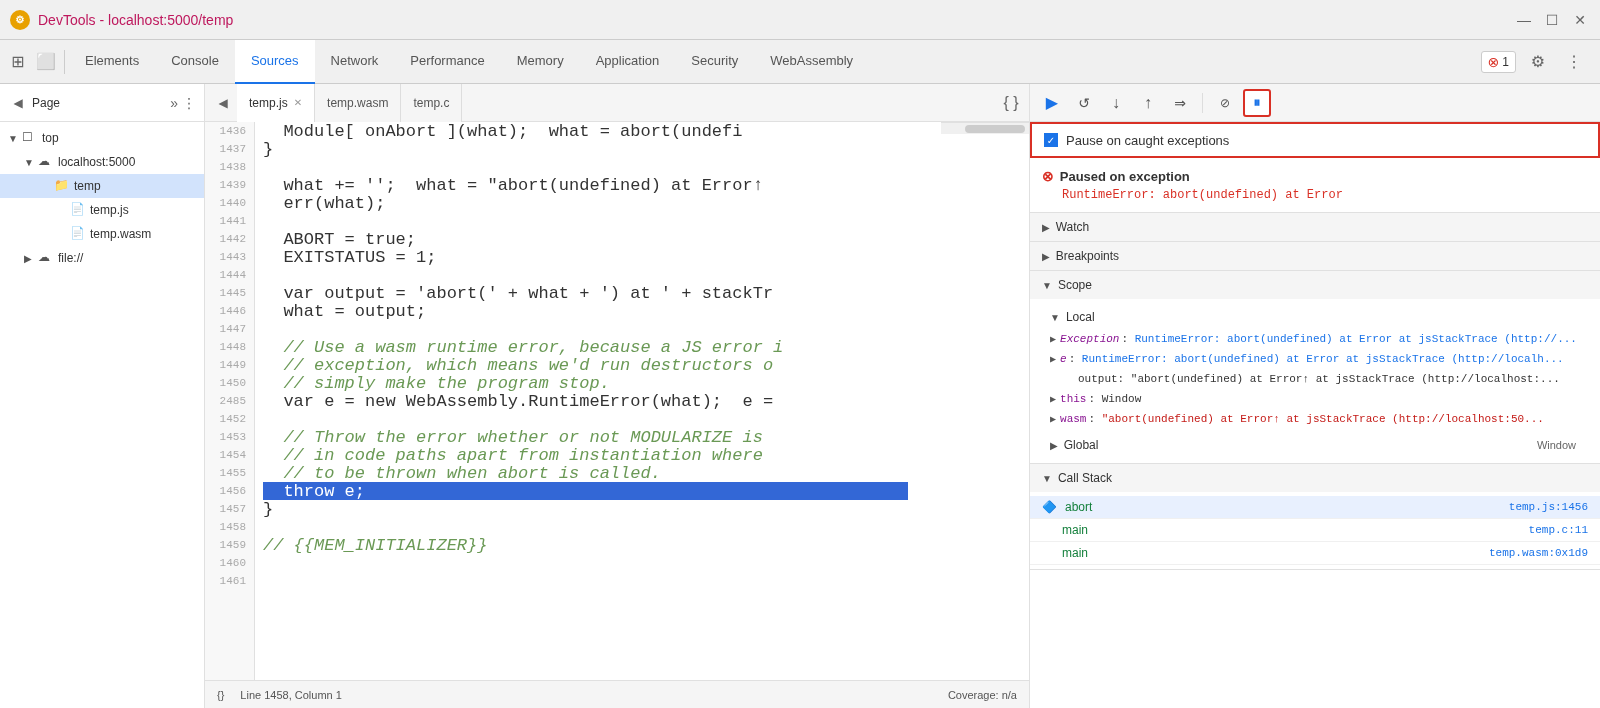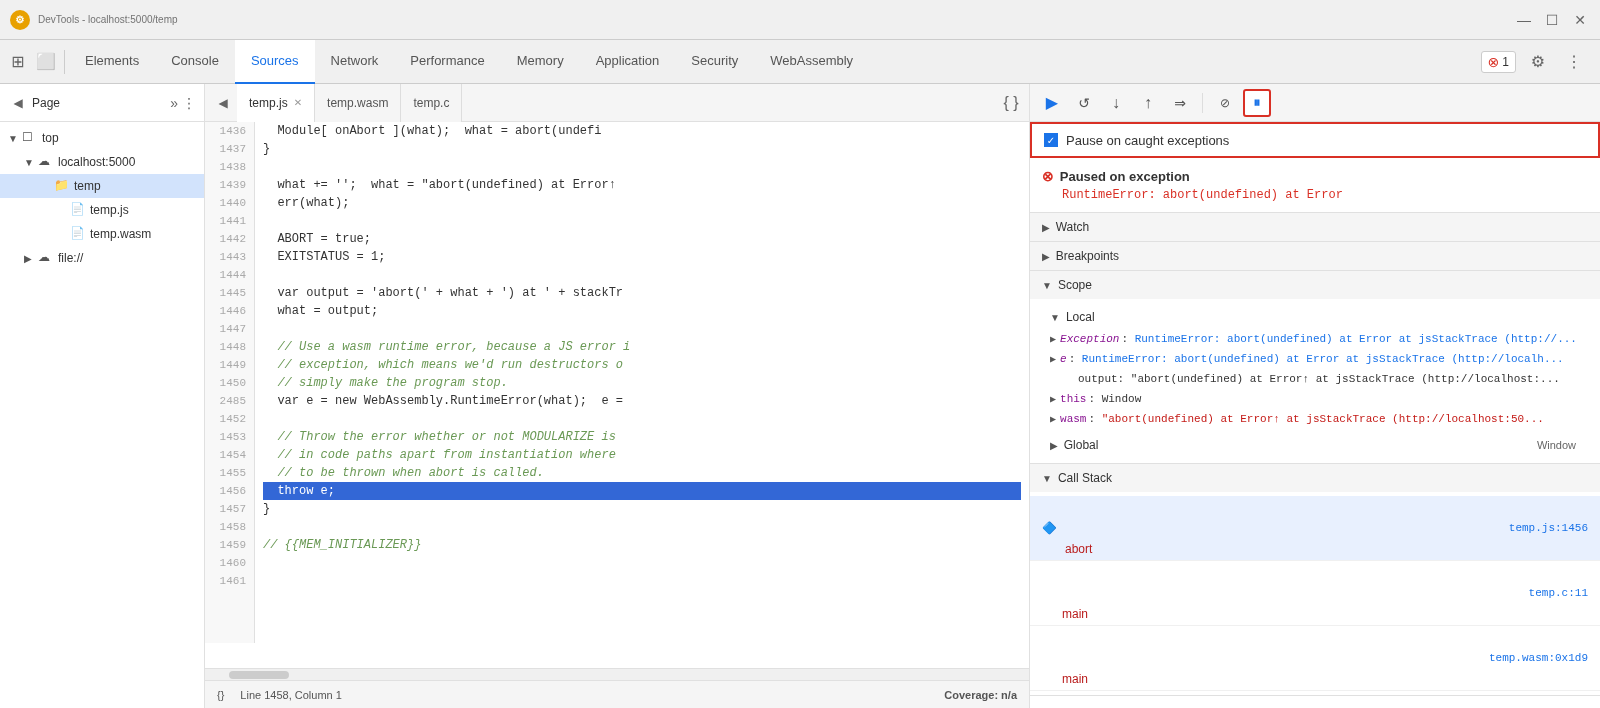--- a/index.html
+++ b/index.html
@@ -4,21 +4,21 @@
   <style>
     * { box-sizing: border-box; margin: 0; padding: 0; }
     body { font-family: 'Segoe UI', Arial, sans-serif; font-size: 12px; background: #fff; color: #333; width: 1600px; height: 708px; overflow: hidden; }
 
     
     .title-bar {
       display: flex; align-items: center; height: 40px; background: #f0f0f0;
       border-bottom: 1px solid #ccc; padding: 0 10px; gap: 8px;
     }
     .title-bar-icon { width: 20px; height: 20px; background: #e8a000; border-radius: 50%; display: flex; align-items: center; justify-content: center; font-size: 10px; color: white; font-weight: bold; }
-    .title-bar-title { font-size: 10px; color: #737373; flex: 1; }
+    .title-bar-title { font-size: 14px; color: #be185d; flex: 1; }
     .title-bar-controls { display: flex; gap: 8px; }
     .title-bar-btn { width: 20px; height: 20px; background: none; border: none; cursor: pointer; font-size: 14px; color: #666; display: flex; align-items: center; justify-content: center; }
     .close-btn { color: #666; }
 
     
     .tab-bar {
       display: flex; align-items: center; height: 44px; background: #f0f0f0;
       border-bottom: 1px solid #ccc; padding: 0 4px;
     }
     .devtools-tab {
@@ -72,25 +72,25 @@
     .editor-tab {
       display: flex; align-items: center; padding: 0 12px; height: 38px;
       font-size: 12px; cursor: pointer; color: #555; background: #f5f5f5;
       border-right: 1px solid #ddd; gap: 6px;
     }
     .editor-tab.active { background: #fff; color: #333; }
     .editor-tab-close { font-size: 10px; color: #999; cursor: pointer; }
     .editor-toolbar-right { margin-left: auto; display: flex; align-items: center; gap: 4px; }
 
     
-    .code-container { flex: 1; overflow: hidden; position: relative; display: flex; flex-direction: column; gap: 25px; }
+    .code-container { flex: 1; overflow: hidden; position: relative; display: flex; flex-direction: row; gap: 25px; }
     .code-scroll { flex: 1; overflow: auto; display: flex; }
     .line-numbers { width: 50px; background: #f8f8f8; padding: 0; text-align: right; color: #aaa; font-size: 11px; font-family: 'Courier New', monospace; flex-shrink: 0; border-right: 1px solid #e0e0e0; }
     .line-number { height: 18px; padding-right: 8px; display: flex; align-items: center; justify-content: flex-end; }
-    .code-lines { flex: 1; font-size: 12px; font-family: 'Courier New', monospace; padding: 0 8px; white-space: pre; overflow: visible; }
+    .code-lines { flex: 1; font-size: 17px; font-family: 'Courier New', monospace; padding: 0 8px; white-space: pre; overflow: visible; }
     .code-line { height: 18px; display: flex; align-items: center; }
 
     
     .code-footer {
       height: 28px; background: #f5f5f5; border-top: 1px solid #e0e0e0;
       display: flex; align-items: center; padding: 0 12px; font-size: 11px; color: #555; gap: 16px;
     }
     .scroll-bar-horiz { height: 12px; background: #f0f0f0; border-top: 1px solid #e0e0e0; display: flex; align-items: center; padding: 0 4px; }
     .scroll-thumb { width: 60px; height: 8px; background: #ccc; border-radius: 4px; margin-left: 20px; }
 
@@ -149,21 +149,21 @@
     .scope-arrow { color: #555; margin-right: 4px; font-size: 10px; cursor: pointer; }
     .scope-sub { color: #333; }
 
     
     .call-stack-item {
       display: flex; align-items: center; padding: 4px 12px; font-size: 12px;
       border-bottom: 1px solid #f0f0f0; cursor: pointer;
     }
     .call-stack-item.active { background: #e8f0fe; }
     .stack-arrow { color: #1a73e8; margin-right: 8px; font-size: 12px; }
-    .stack-name { flex: 1; color: #b91c1c; margin-top: 42px; }
+    .stack-name { flex: 1; color: #15803d; }
     .stack-location { color: #1a73e8; font-size: 11px; font-family: 'Courier New', monospace; }
 
     .right-panel-scrollable { flex: 1; overflow-y: auto; }
 
     
     ::-webkit-scrollbar { width: 8px; height: 8px; }
     ::-webkit-scrollbar-track { background: #f1f1f1; }
     ::-webkit-scrollbar-thumb { background: #c1c1c1; border-radius: 4px; }
   </style>
 </head>
@@ -323,21 +323,21 @@
         <div class="code-lines" id="code-content"><div class="code-line">  Module[ onAbort ](what);  what = abort(undefi</div><div class="code-line">}</div><div class="code-line"></div><div class="code-line">  what += '';  what = "abort(undefined) at Error↑</div><div class="code-line">  err(what);</div><div class="code-line"></div><div class="code-line">  ABORT = true;</div><div class="code-line">  EXITSTATUS = 1;</div><div class="code-line"></div><div class="code-line">  var output = 'abort(' + what + ') at ' + stackTr</div><div class="code-line">  what = output;</div><div class="code-line"></div><div class="code-line" style="color: rgb(106, 153, 85); font-style: italic;">  // Use a wasm runtime error, because a JS error i</div><div class="code-line" style="color: rgb(106, 153, 85); font-style: italic;">  // exception, which means we'd run destructors o</div><div class="code-line" style="color: rgb(106, 153, 85); font-style: italic;">  // simply make the program stop.</div><div class="code-line">  var e = new WebAssembly.RuntimeError(what);  e =</div><div class="code-line"></div><div class="code-line" style="color: rgb(106, 153, 85); font-style: italic;">  // Throw the error whether or not MODULARIZE is</div><div class="code-line" style="color: rgb(106, 153, 85); font-style: italic;">  // in code paths apart from instantiation where</div><div class="code-line" style="color: rgb(106, 153, 85); font-style: italic;">  // to be thrown when abort is called.</div><div class="code-line" style="background: rgb(51, 103, 214); color: rgb(255, 255, 255);">  throw e;</div><div class="code-line">}</div><div class="code-line"></div><div class="code-line" style="color: rgb(106, 153, 85); font-style: italic;">// {{MEM_INITIALIZER}}</div><div class="code-line"></div><div class="code-line"></div></div>
       </div>
       <div class="scroll-bar-horiz">
         <div class="scroll-thumb"></div>
       </div>
     </div>
 
     <div class="code-footer">
       <span style="cursor:pointer;">{}</span>
       <span>Line 1458, Column 1</span>
-      <span style="margin-left:auto;font-weight:bold;">Coverage: n/a</span>
+      <span style="margin-left:auto;">Coverage: n/a</span>
     </div>
   </div>
 
   <div class="right-panel">
 
     <div class="debugger-toolbar">
       <button class="debug-btn" title="Resume" style="color:#1a73e8;font-size:16px;">▶</button>
       <button class="debug-btn" title="Step over" style="font-size:14px;">↺</button>
       <button class="debug-btn" title="Step into" style="font-size:16px;">↓</button>
       <button class="debug-btn" title="Step out" style="font-size:16px;">↑</button>

